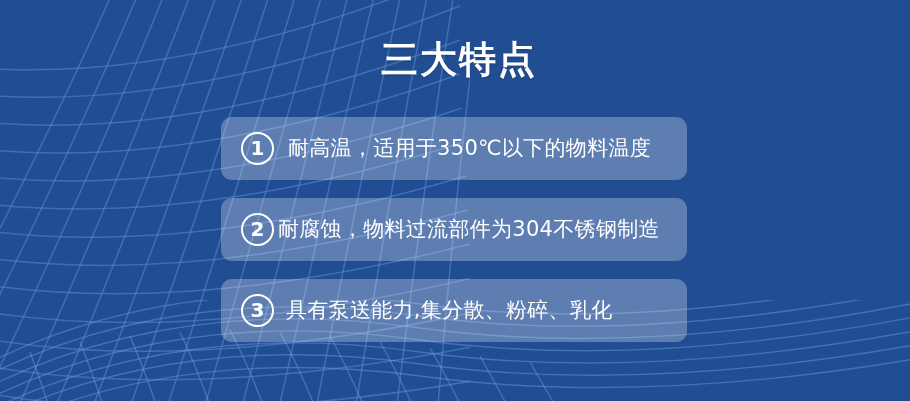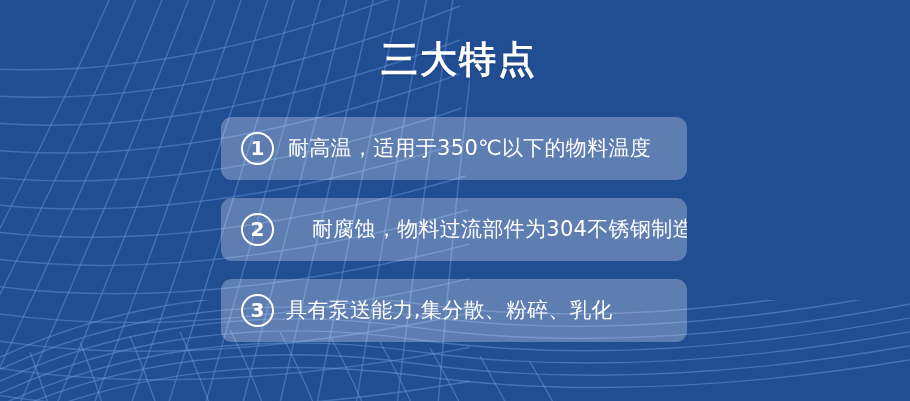--- a/index.html
+++ b/index.html
@@ -74,21 +74,21 @@
 
   .feature-text {
     color:#ffffff;
     font-size:21px;
     font-weight:normal;
     letter-spacing:.3px;
     white-space:nowrap;
     line-height:1;
   }
   .row-1 .feature-text { margin-left:14px; }
-  .row-2 .feature-text { margin-left:38px; }
+  .row-2 .feature-text { margin-left:4px; }
   .row-3 .feature-text { margin-left:12px; }
 </style>
 </head>
 <body>
 
 <div class="stage">
 
   <div class="bg-layer">
     <svg viewBox="0 0 910 401" xmlns="http://www.w3.org/2000/svg">
       <defs>

